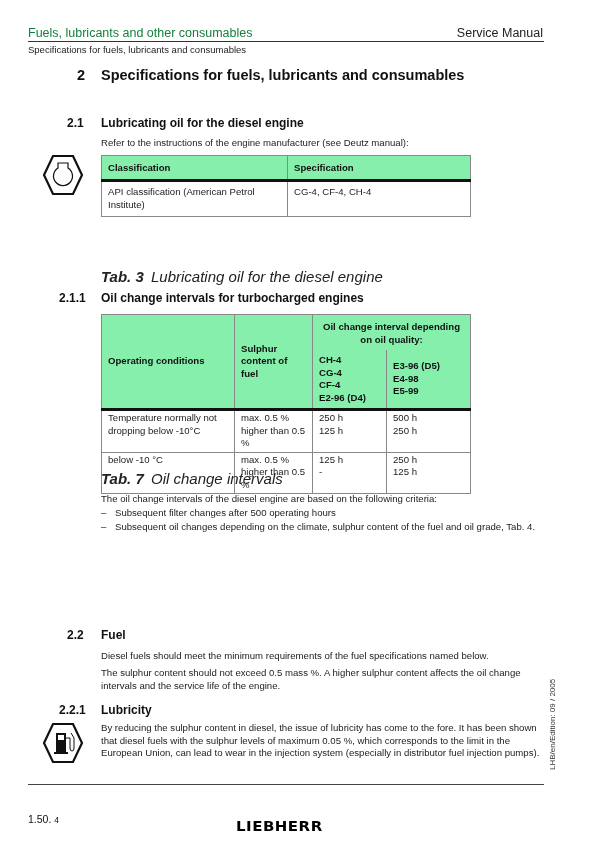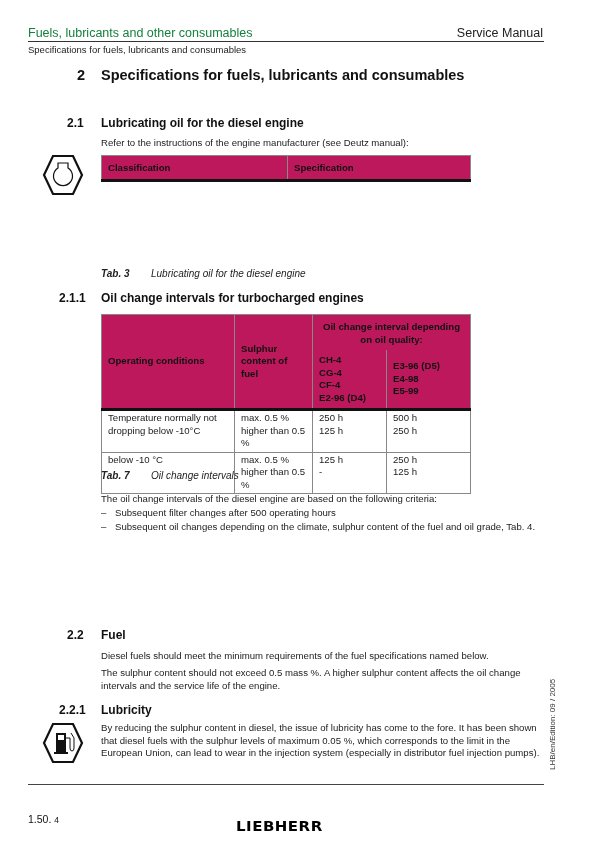--- a/index.html
+++ b/index.html
@@ -17,24 +17,24 @@
   .h1 .txt { position: absolute; left: 101px; white-space: nowrap; }
 
   .h2 { font-size: 12px; font-weight: bold; }
   .h2 .num { position: absolute; white-space: nowrap; }
   .h2 .txt { position: absolute; left: 101px; white-space: nowrap; }
 
   .para { left: 101px; width: 445px; font-size: 9.6px; line-height: 12.5px; color: #222; }
 
   table { border-collapse: collapse; font-size: 9.6px; color: #222; }
   td, th { border: 1px solid #888; vertical-align: top; text-align: left; padding: 4px 6px; font-weight: normal; line-height: 12.5px; }
-  th { background: #be185d; font-weight: bold; color: #111; }
+  th { background: #86efac; font-weight: bold; color: #111; }
   .thick-bottom { border-bottom: 3px solid #111; }
 
-  .caption { left: 101px; font-size: 10px; font-style: italic; color: #222; }
+  .caption { left: 101px; font-size: 15px; font-style: italic; color: #222; }
   .caption .tab { font-weight: bold; display: inline-block; width: 50px; }
 
   ul.dash { list-style: none; }
   ul.dash li { position: relative; padding-left: 14px; margin-top: 1px; }
   ul.dash li::before { content: "\2013"; position: absolute; left: 0; top: 0; }
 
   .side-vert { left: 548px; top: 770px; transform: rotate(-90deg); transform-origin: left top; font-size: 8px; color: #333; white-space: nowrap; }
 
   .foot-rule { left: 28px; top: 784px; width: 516px; border-top: 1.3px solid #444; }
   .page-num { left: 28px; top: 813px; font-size: 10.5px; font-weight: normal; }
@@ -68,20 +68,24 @@
     <path d="M16,9 L26,9 L26,14 A9.5,9.5 0 1 1 16,14 Z" fill="none" stroke="#111" stroke-width="1.2"></path>
   </svg>
 </div>
 
 <div class="abs" style="left:101px;top:155px;">
   <table style="width:370px;">
     <tbody>
         <tr>
       <th class="thick-bottom" style="width:186px;height:25px;padding-top:6px;">Classification</th>
       <th class="thick-bottom" style="padding-top:6px;">Specification</th>
+    </tr>
+    <tr>
+      <td style="height:36px;">API classification (American Petrol Institute)</td>
+      <td>CG-4, CF-4, CH-4</td>
     </tr>
   </tbody>
     </table>
 </div>
 
 <div class="abs caption" style="top:268px;">
   <span class="tab">Tab. 3</span><span>Lubricating oil for the diesel engine</span>
 </div>
 
 <div class="abs h2" style="left:0;top:291px;width:600px;">

